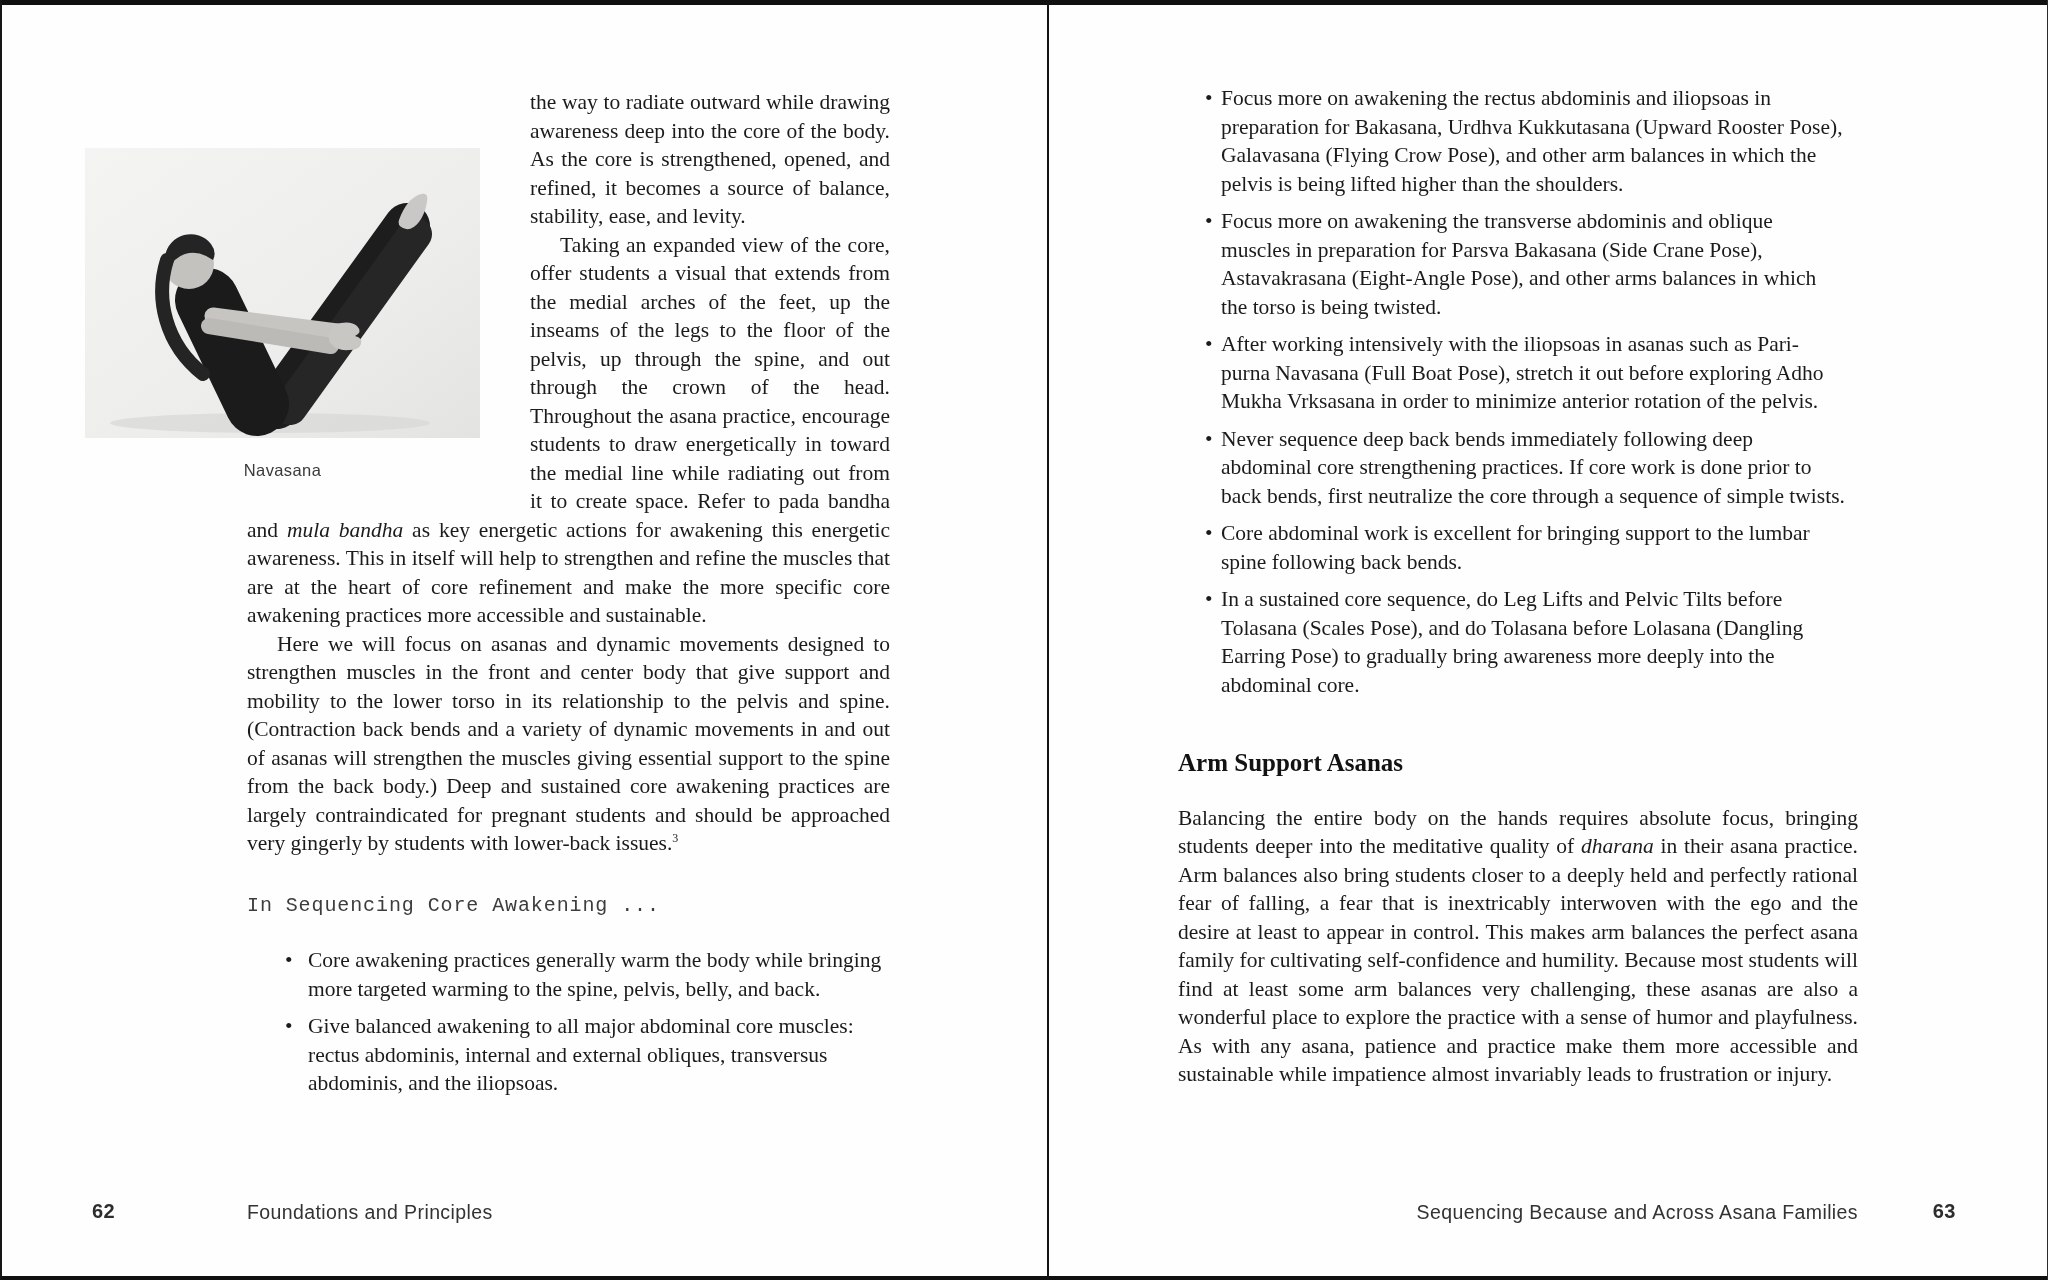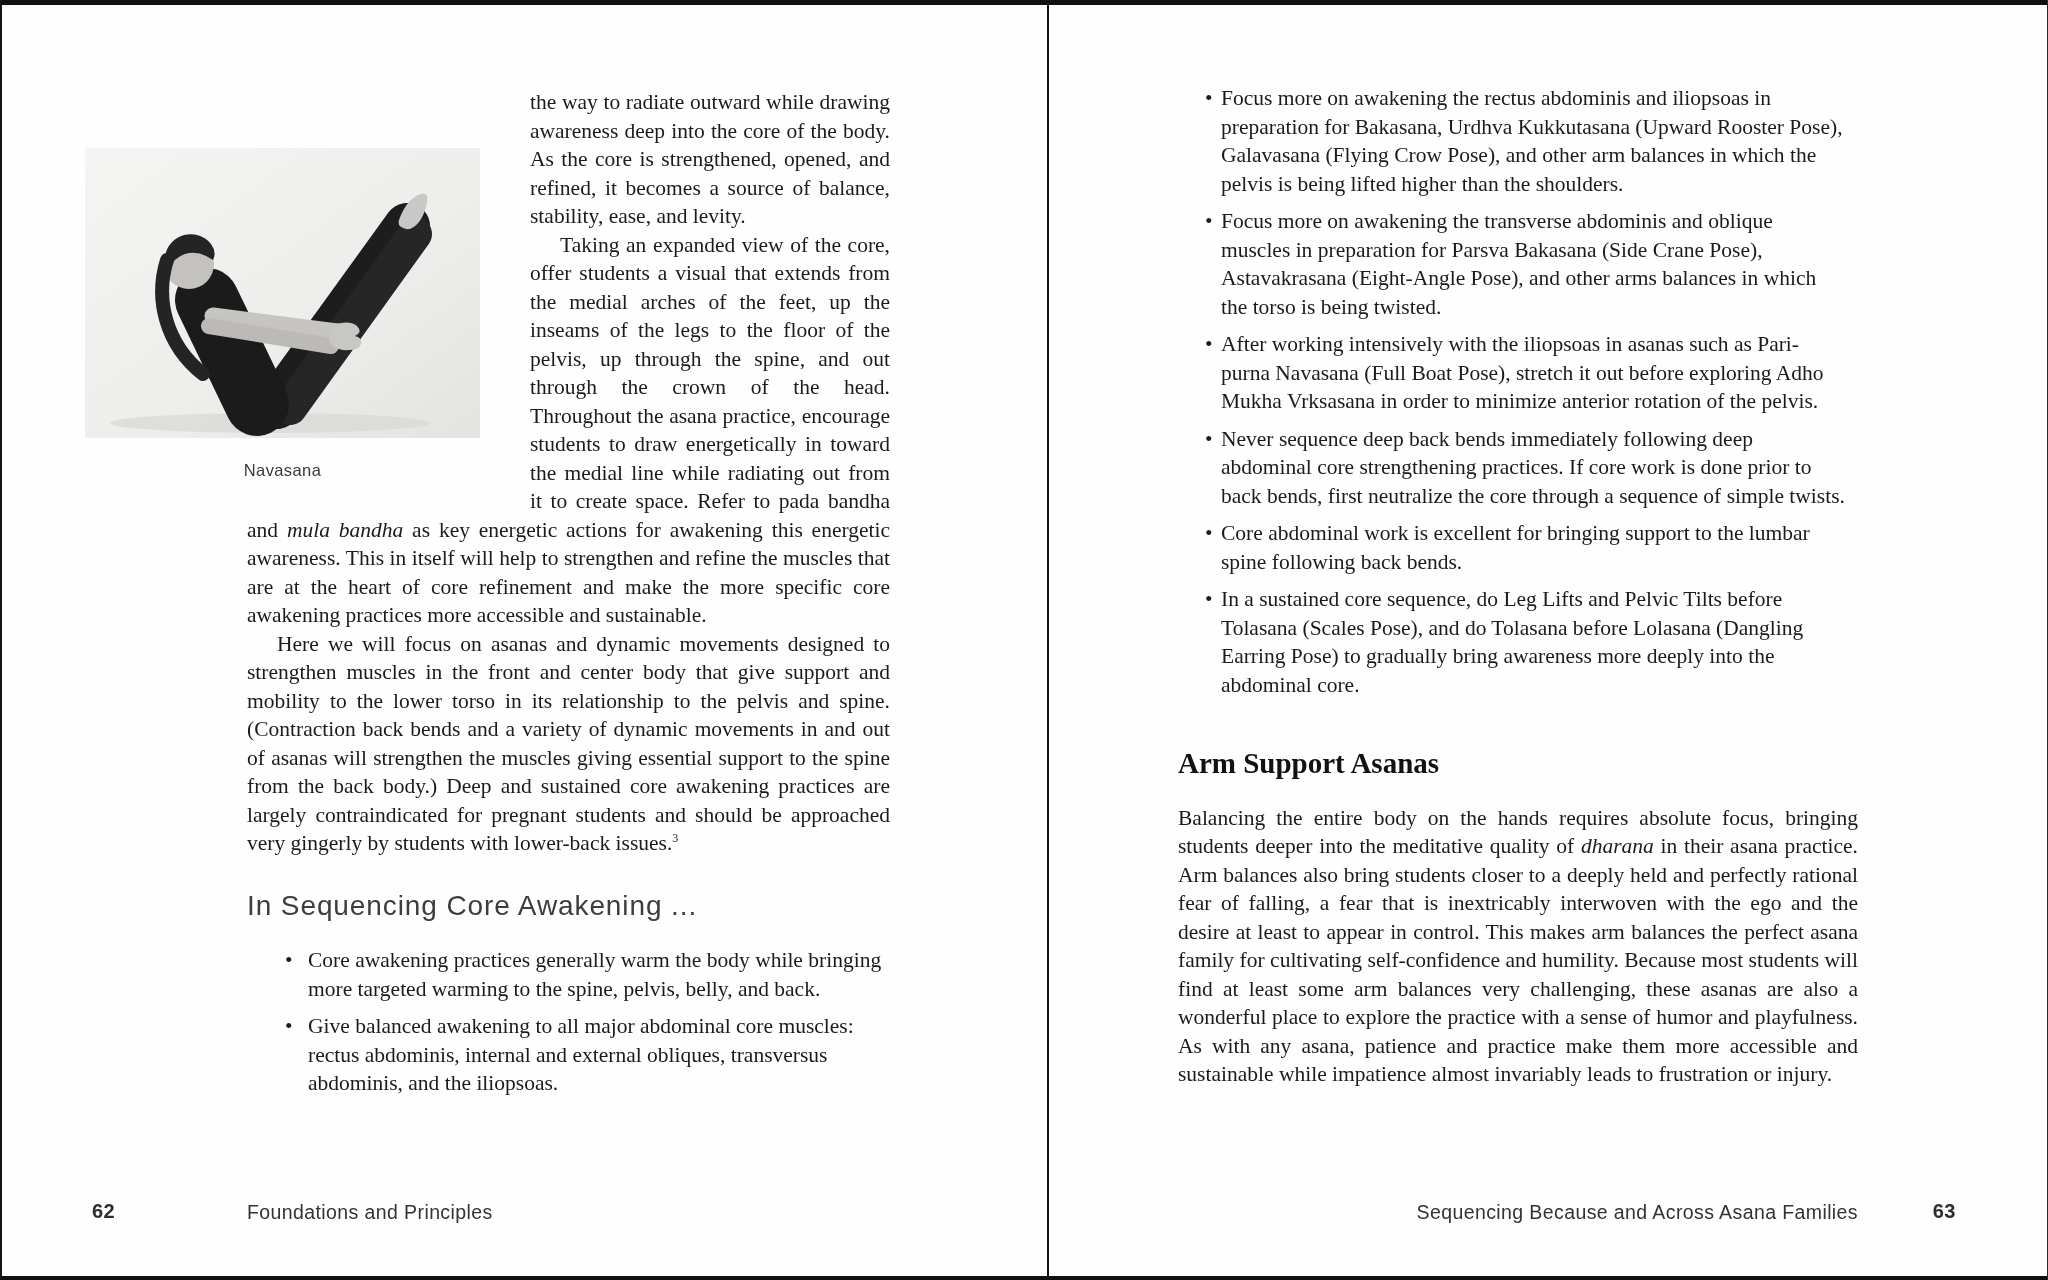--- a/index.html
+++ b/index.html
@@ -26,24 +26,24 @@
 
   
   figure{float:left;width:395px;margin:30px 50px 15px -162px;padding:0;padding-top:0;}
   .photo-pad{padding-top:30px;}
   .photo{display:block;width:395px;height:290px;}
   figcaption{margin-top:18px;text-align:center;
     font-family:"Liberation Sans","DejaVu Sans",sans-serif;
     font-size:16.5px;letter-spacing:.4px;color:#3a3a3a;}
 
   
-  .sans-heading{font-family:Liberation Sans, sans-serif;
-    font-size:28px;font-weight:400;letter-spacing:.9px;color:#3d3d3d;
+  .sans-heading{font-family:Liberation Mono, monospace;
+    font-size:20px;font-weight:400;letter-spacing:.9px;color:#3d3d3d;
     margin:34px 0 26px 0;text-align:left;text-indent:0;}
-  .serif-heading{font-size:29px;font-weight:bold;color:#121212;
+  .serif-heading{font-size:25px;font-weight:bold;color:#121212;
     margin:50px 0 26px 0;}
 
   
   ul.bullets{list-style:none;margin:0;padding:0;text-align:left;}
   ul.bullets li{position:relative;margin:0 0 9px 0;}
   .left-body ul.bullets{margin-left:38px;}
   .left-body ul.bullets li{padding-left:23px;}
   .right-body ul.bullets{margin-left:27px;width:640px;}
   .right-body ul.bullets li{padding-left:16px;}
   ul.bullets li::before{content:"\2022";position:absolute;left:0;top:0;color:#1b1b1b;}

